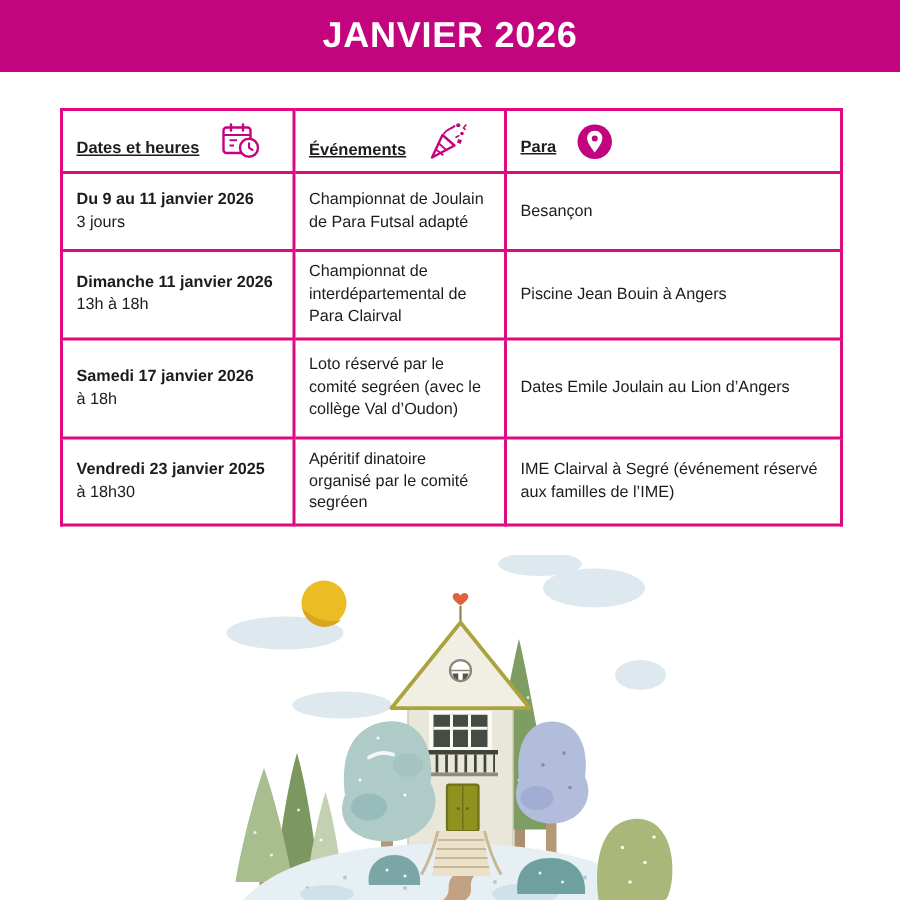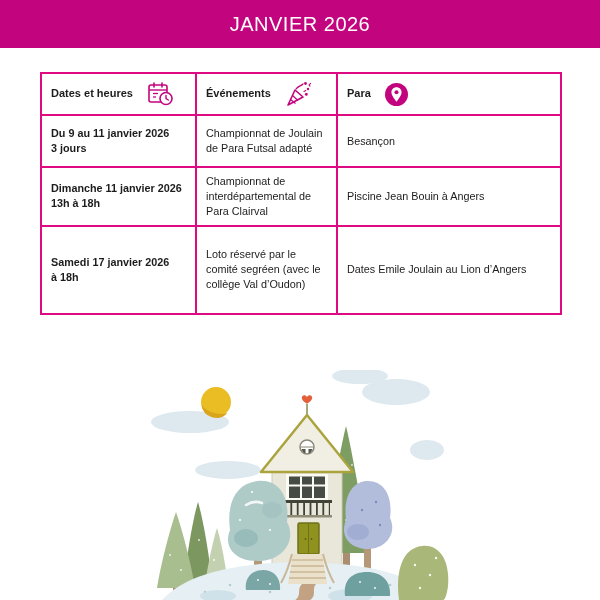--- a/index.html
+++ b/index.html
@@ -19,47 +19,47 @@
     overflow:hidden;
   }
   .banner{
     position:absolute;top:0;left:0;
     width:600px;height:48px;
     background:var(--accent);
     display:flex;align-items:center;justify-content:center;
   }
   .banner h1{
     color:var(--banner-text);
-    font-size:20px;font-weight:400;letter-spacing:0.5px;
+    font-size:24px;font-weight:700;letter-spacing:0.5px;
   }
   table.events{
     position:absolute;top:72px;left:40px;
     width:520px;
     border-collapse:collapse;
     table-layout:fixed;
   }
   table.events th, table.events td{
     border:2px solid var(--table-border);
     vertical-align:middle;
     text-align:left;
     padding:6px 8px 6px 9px;
     font-size:10.8px;
     line-height:1.38;
   }
   table.events th{
     height:38px;
     font-weight:700;
     font-size:11px;
   }
-  .th-inner{display:flex;align-items:center;gap:13px;}
+  .th-inner{display:flex;align-items:flex-end;gap:13px;text-decoration:underline;}
   .th-inner svg{flex:0 0 auto;}
   col.c1{width:155px;} col.c2{width:141px;} col.c3{width:224px;}
-  tr.r1{height:52px;padding-left:34px;} tr.r2{height:46px;} tr.r3{height:88px;} tr.r4{height:56px;}
+  tr.r1{height:52px;padding-left:34px;} tr.r2{height:46px;} tr.r3{height:66px;} tr.r4{height:56px;}
   .date{font-weight:700;}
-  .time{font-weight:700;}
+  .time{font-weight:400;}
   .illustration{
     position:absolute;left:0;top:370px;
     width:600px;height:230px;
   }
 </style>
 </head>
 <body>
 
 <header class="banner">
   <h1>JANVIER 2026</h1>
@@ -134,20 +134,28 @@
       <td>Piscine Jean Bouin à Angers</td>
     </tr>
     <tr class="r3">
       <td>
         <div class="date">Samedi 17 janvier 2026</div>
         <div class="time">à 18h</div>
       </td>
       <td>Loto réservé par le comité segréen (avec le collège Val d’Oudon)</td>
       <td>Dates Emile Joulain au Lion d’Angers</td>
     </tr>
+    <tr class="r4">
+      <td>
+        <div class="date">Vendredi 23 janvier 2025</div>
+        <div class="time">à 18h30</div>
+      </td>
+      <td>Apéritif dinatoire organisé par le comité segréen</td>
+      <td>IME Clairval à Segré (événement réservé aux familles de l’IME)</td>
+    </tr>
   </tbody>
 </table>
 
 <svg class="illustration" viewBox="0 0 600 230" width="600" height="230">
 
   <g fill="#DEE9EF">
     <ellipse cx="360" cy="6" rx="28" ry="8"></ellipse>
     <ellipse cx="190" cy="52" rx="39" ry="11"></ellipse>
     <ellipse cx="396" cy="22" rx="34" ry="13"></ellipse>
     <ellipse cx="427" cy="80" rx="17" ry="10"></ellipse>

